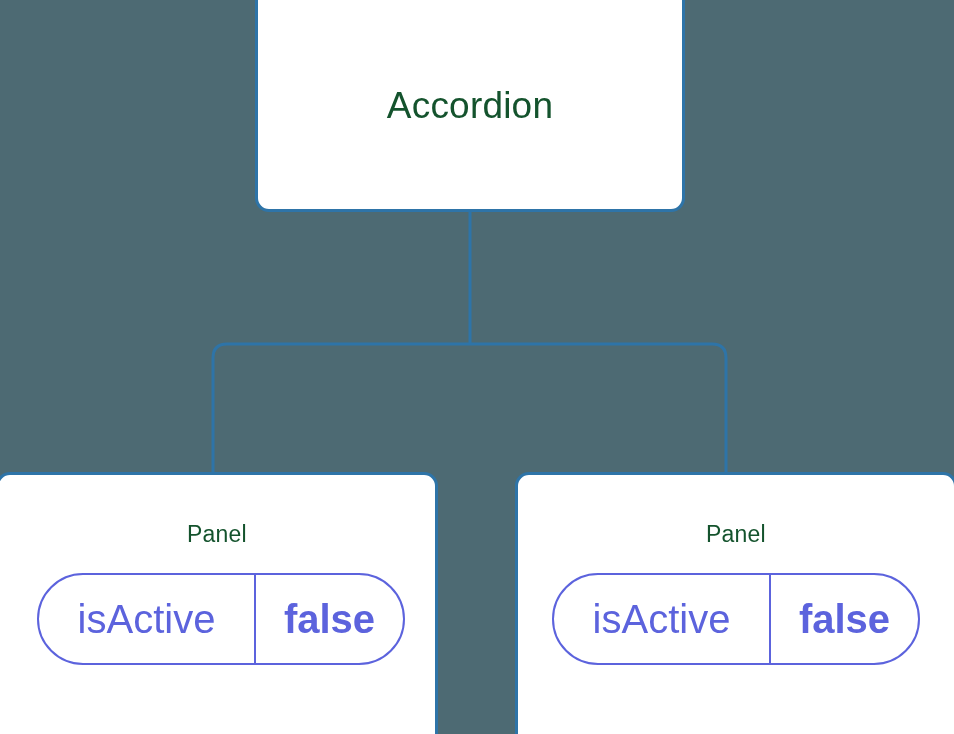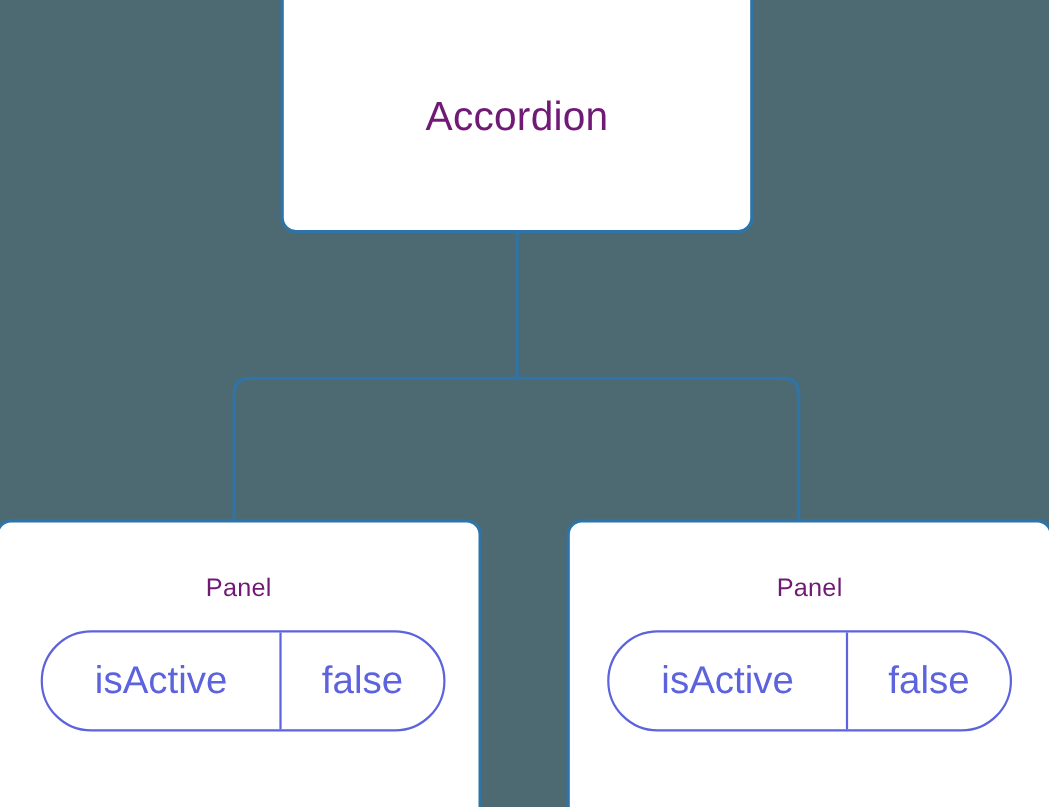--- a/index.html
+++ b/index.html
@@ -52,21 +52,21 @@
     top: 472px;
   }
   .node-panel-left  { left: -4px; }
   .node-panel-right { left: 515px; }
 
   .node-title {
     position: absolute;
     left: 0;
     width: 100%;
     text-align: center;
-    color: #701a75;
+    color: #14532d;
     font-weight: 400;
     letter-spacing: 0.2px;
     white-space: nowrap;
   }
   .node-root .node-title {
     top: 110px;
     font-size: 37px;
   }
   .node-panel .node-title {
     top: 46px;
@@ -87,30 +87,30 @@
   }
   .node-panel-left  .state-pill { left: 38px;  width: 368px; }
   .node-panel-right .state-pill { left: 34px;  width: 368px; }
 
   .state-key,
   .state-value {
     display: flex;
     align-items: center;
     justify-content: center;
     color: #5c63dd;
-    font-size: 35px;
+    font-size: 40px;
     white-space: nowrap;
   }
   .state-key   { width: 215px; }
   .state-pill-divider {
     width: 2px;
     background: #5c63dd;
     flex: 0 0 auto;
   }
-  .state-value { flex: 1 1 auto; }
+  .state-value { flex: 1 1 auto; font-weight: bold; }
 </style>
 </head>
 <body>
 
 <div id="canvas">
 
   <svg id="connectors" viewBox="0 0 954 734" width="954" height="734" fill="none" xmlns="http://www.w3.org/2000/svg" aria-hidden="true">
 
     <path d="M470 211 L470 344" stroke="#2e74a8" stroke-width="3" fill="none"></path>
 

